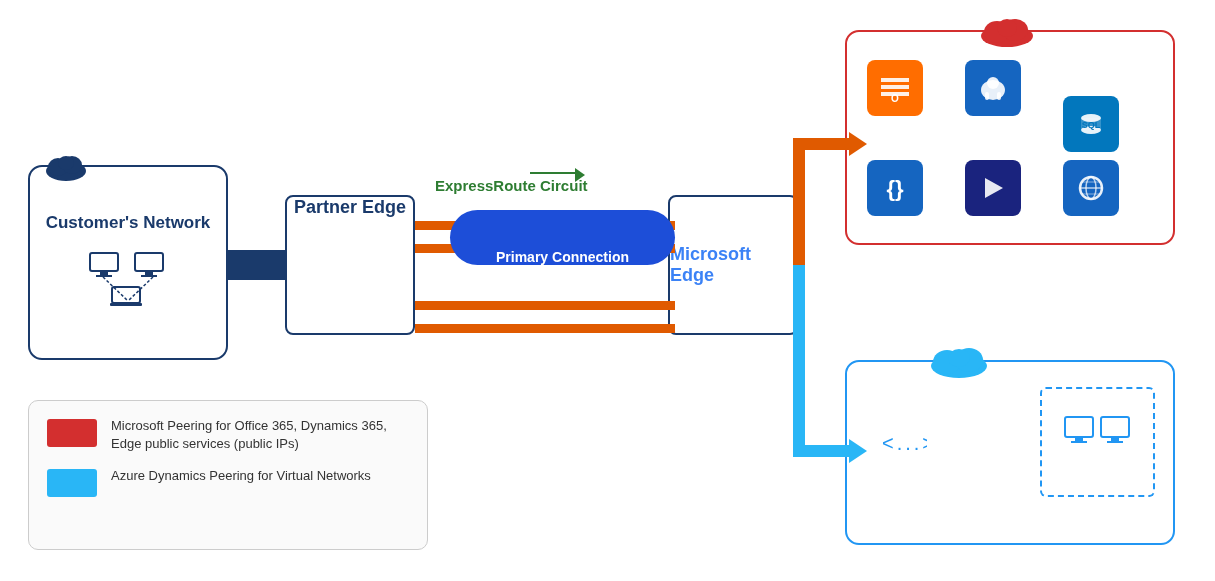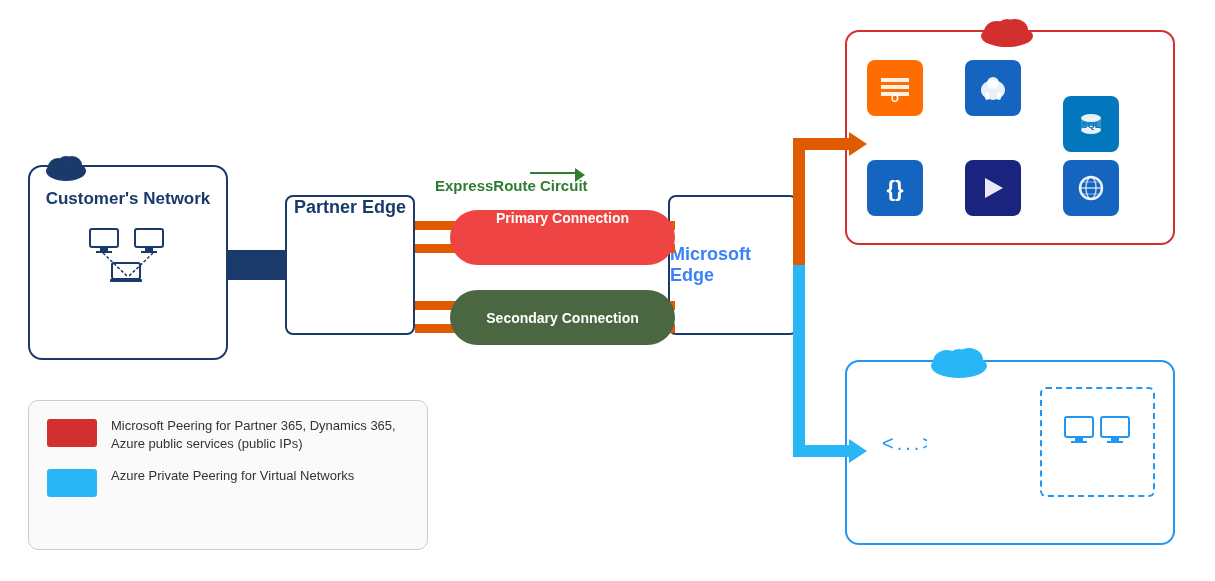--- a/index.html
+++ b/index.html
@@ -114,24 +114,24 @@
       background: #2e7d32;
     }
 
     
     .primary-connection {
       position: absolute;
       left: 450px;
       top: 210px;
       width: 225px;
       height: 55px;
-      background: #ef4444;
+      background: #1d4ed8;
       border-radius: 28px;
       display: flex;
-      align-items: flex-start;
+      align-items: flex-end;
       justify-content: center;
       z-index: 5;
     }
     .primary-connection-text {
       color: #fff;
       font-size: 14px;
       font-weight: bold;
     }
 
     
@@ -272,21 +272,21 @@
   <div class="customer-network">
 
     <div style="position:absolute;top:-18px;left:12px;">
       <svg width="48" height="34" viewBox="0 0 48 34">
         <ellipse cx="24" cy="22" rx="20" ry="10" fill="#1a3a6b"></ellipse>
         <ellipse cx="16" cy="18" rx="10" ry="9" fill="#1a3a6b"></ellipse>
         <ellipse cx="30" cy="16" rx="10" ry="9" fill="#1a3a6b"></ellipse>
         <ellipse cx="24" cy="14" rx="8" ry="7" fill="#1a3a6b"></ellipse>
       </svg>
     </div>
-    <div class="customer-network-title" style="margin-top:12px;">Customer's
+    <div class="customer-network-title" style="margin-top:36px;">Customer's
 Network</div>
 
     <div style="margin-top:10px;position:relative;width:110px;height:70px;">
 
       <svg style="position:absolute;left:15px;top:0;" width="32" height="30" viewBox="0 0 32 30">
         <rect x="2" y="2" width="28" height="18" rx="2" fill="none" stroke="#1a3a6b" stroke-width="2"></rect>
         <rect x="12" y="20" width="8" height="4" fill="#1a3a6b"></rect>
         <rect x="8" y="24" width="16" height="2" fill="#1a3a6b"></rect>
       </svg>
 
@@ -325,23 +325,20 @@
 
   <div class="expressroute-label">ExpressRoute Circuit</div>
 
   <div class="expressroute-line"></div>
   <div class="expressroute-arrow"></div>
 
   <div class="primary-connection">
     <span class="primary-connection-text">Primary Connection</span>
   </div>
 
-  <div class="secondary-connection">
-    <span class="secondary-connection-text">Secondary Connection</span>
-  </div>
 
   <div class="microsoft-edge">
     <div class="microsoft-edge-title">Microsoft
 Edge</div>
   </div>
 
   <div style="position:absolute;left:793px;top:138px;width:12px;height:195px;background:#e05a00;z-index:4;"></div>
 
   <div style="position:absolute;left:793px;top:138px;width:60px;height:12px;background:#e05a00;z-index:4;"></div>
 
@@ -445,21 +442,21 @@
     <div class="azure-dots">
       <svg width="50" height="16">
         <text x="5" y="14" fill="#2196f3" font-size="20" letter-spacing="3">&lt;...&gt;</text>
       </svg>
     </div>
   </div>
 
   <div class="legend-box">
     <div class="legend-item">
       <div class="legend-color-box" style="background:#d32f2f;"></div>
-      <div class="legend-text">Microsoft Peering for Partner 365, Dynamics 365, Azure public services (public IPs)</div>
+      <div class="legend-text">Microsoft Peering for Office 365, Dynamics 365, Edge public services (public IPs)</div>
     </div>
     <div class="legend-item">
       <div class="legend-color-box" style="background:#29b6f6;"></div>
-      <div class="legend-text">Azure Private Peering for Virtual Networks</div>
+      <div class="legend-text">Azure Dynamics Peering for Virtual Networks</div>
     </div>
   </div>
 
 </div>
 
 </body></html>

